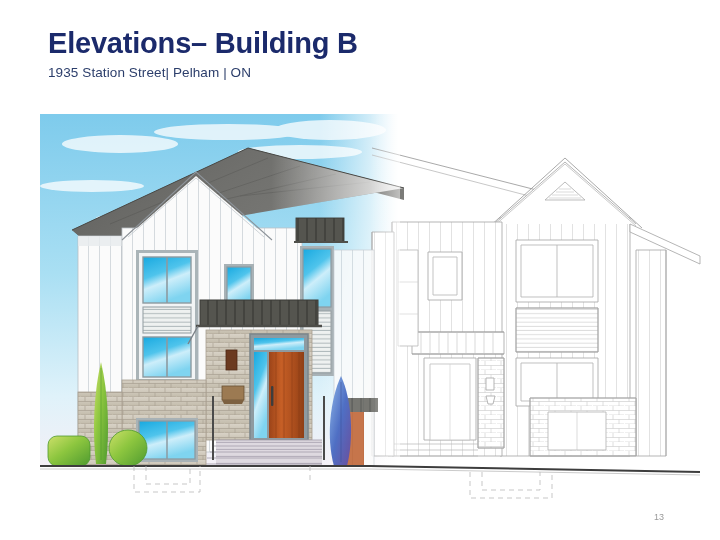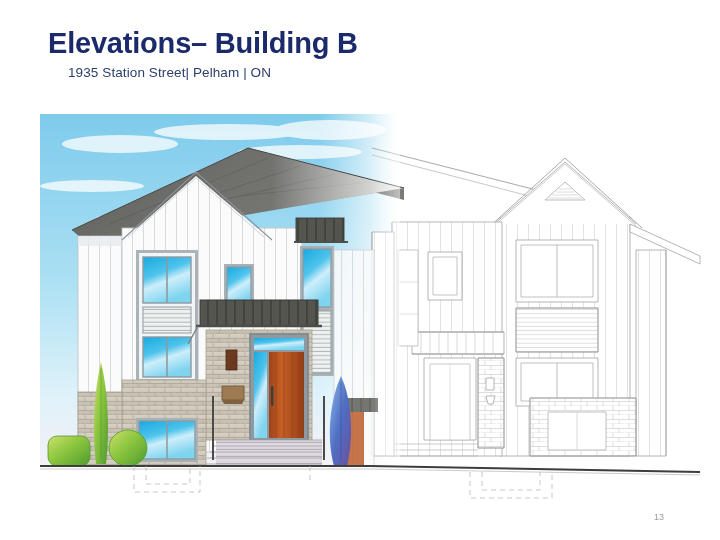--- a/index.html
+++ b/index.html
@@ -11,21 +11,21 @@
   .slide{position:absolute;inset:0;background:#ffffff;padding-left:16px;}
 
   
   .header{position:absolute;left:48px;top:28px;}
   .slide-title{
     font-size:29px;font-weight:bold;color:#1b2a6b;
     letter-spacing:-0.2px;line-height:1.05;white-space:nowrap;
   }
   .slide-subtitle{
     font-size:13.5px;font-weight:normal;color:#2c3e6b;
-    margin-top:7px;margin-left:20px;white-space:nowrap;letter-spacing:0.1px;
+    margin-top:7px;margin-left:0;white-space:nowrap;letter-spacing:0.1px;
   }
 
   
   .page-number{
     position:absolute;right:56px;bottom:18px;
     font-size:9px;color:#9a9a9a;
   }
 
   
   .render-wrap{position:absolute;left:0;top:100px;width:720px;height:400px;}

